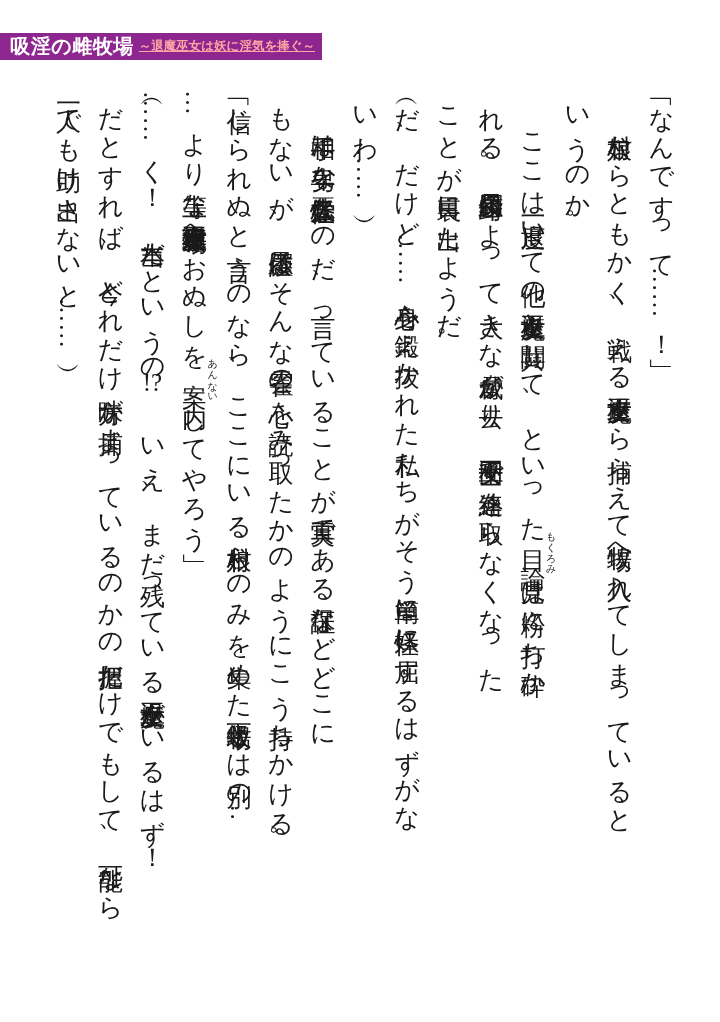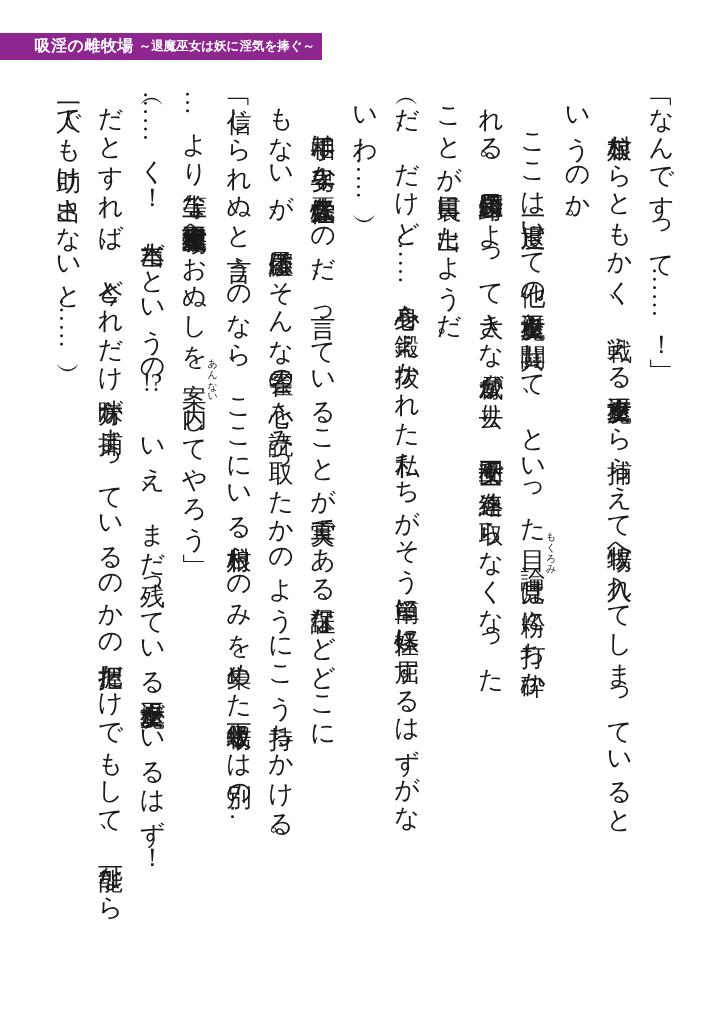--- a/index.html
+++ b/index.html
@@ -24,29 +24,30 @@
     display: flex;
     align-items: center;
     justify-content: flex-end;
     padding-right: 7px;
     box-sizing: border-box;
     gap: 5px;
     white-space: nowrap;
   }
   .header-bar .title {
     color: #ffffff;
-    font-size: 16px;
+    font-size: 20px;
     font-weight: bold;
     letter-spacing: 0.5px;
   }
   .header-bar .subtitle {
-    color: #ffffff;
+    color: #fca5a5;
     font-size: 12.5px;
     font-weight: bold;
     letter-spacing: 0px;
+    text-decoration: underline;
   }
   .text-body {
     position: absolute;
     top: 90px;
     right: 38px;
     height: 926px;
     writing-mode: vertical-rl;
     -webkit-writing-mode: vertical-rl;
     color: #1a1a1a;
     font-size: 25px;

